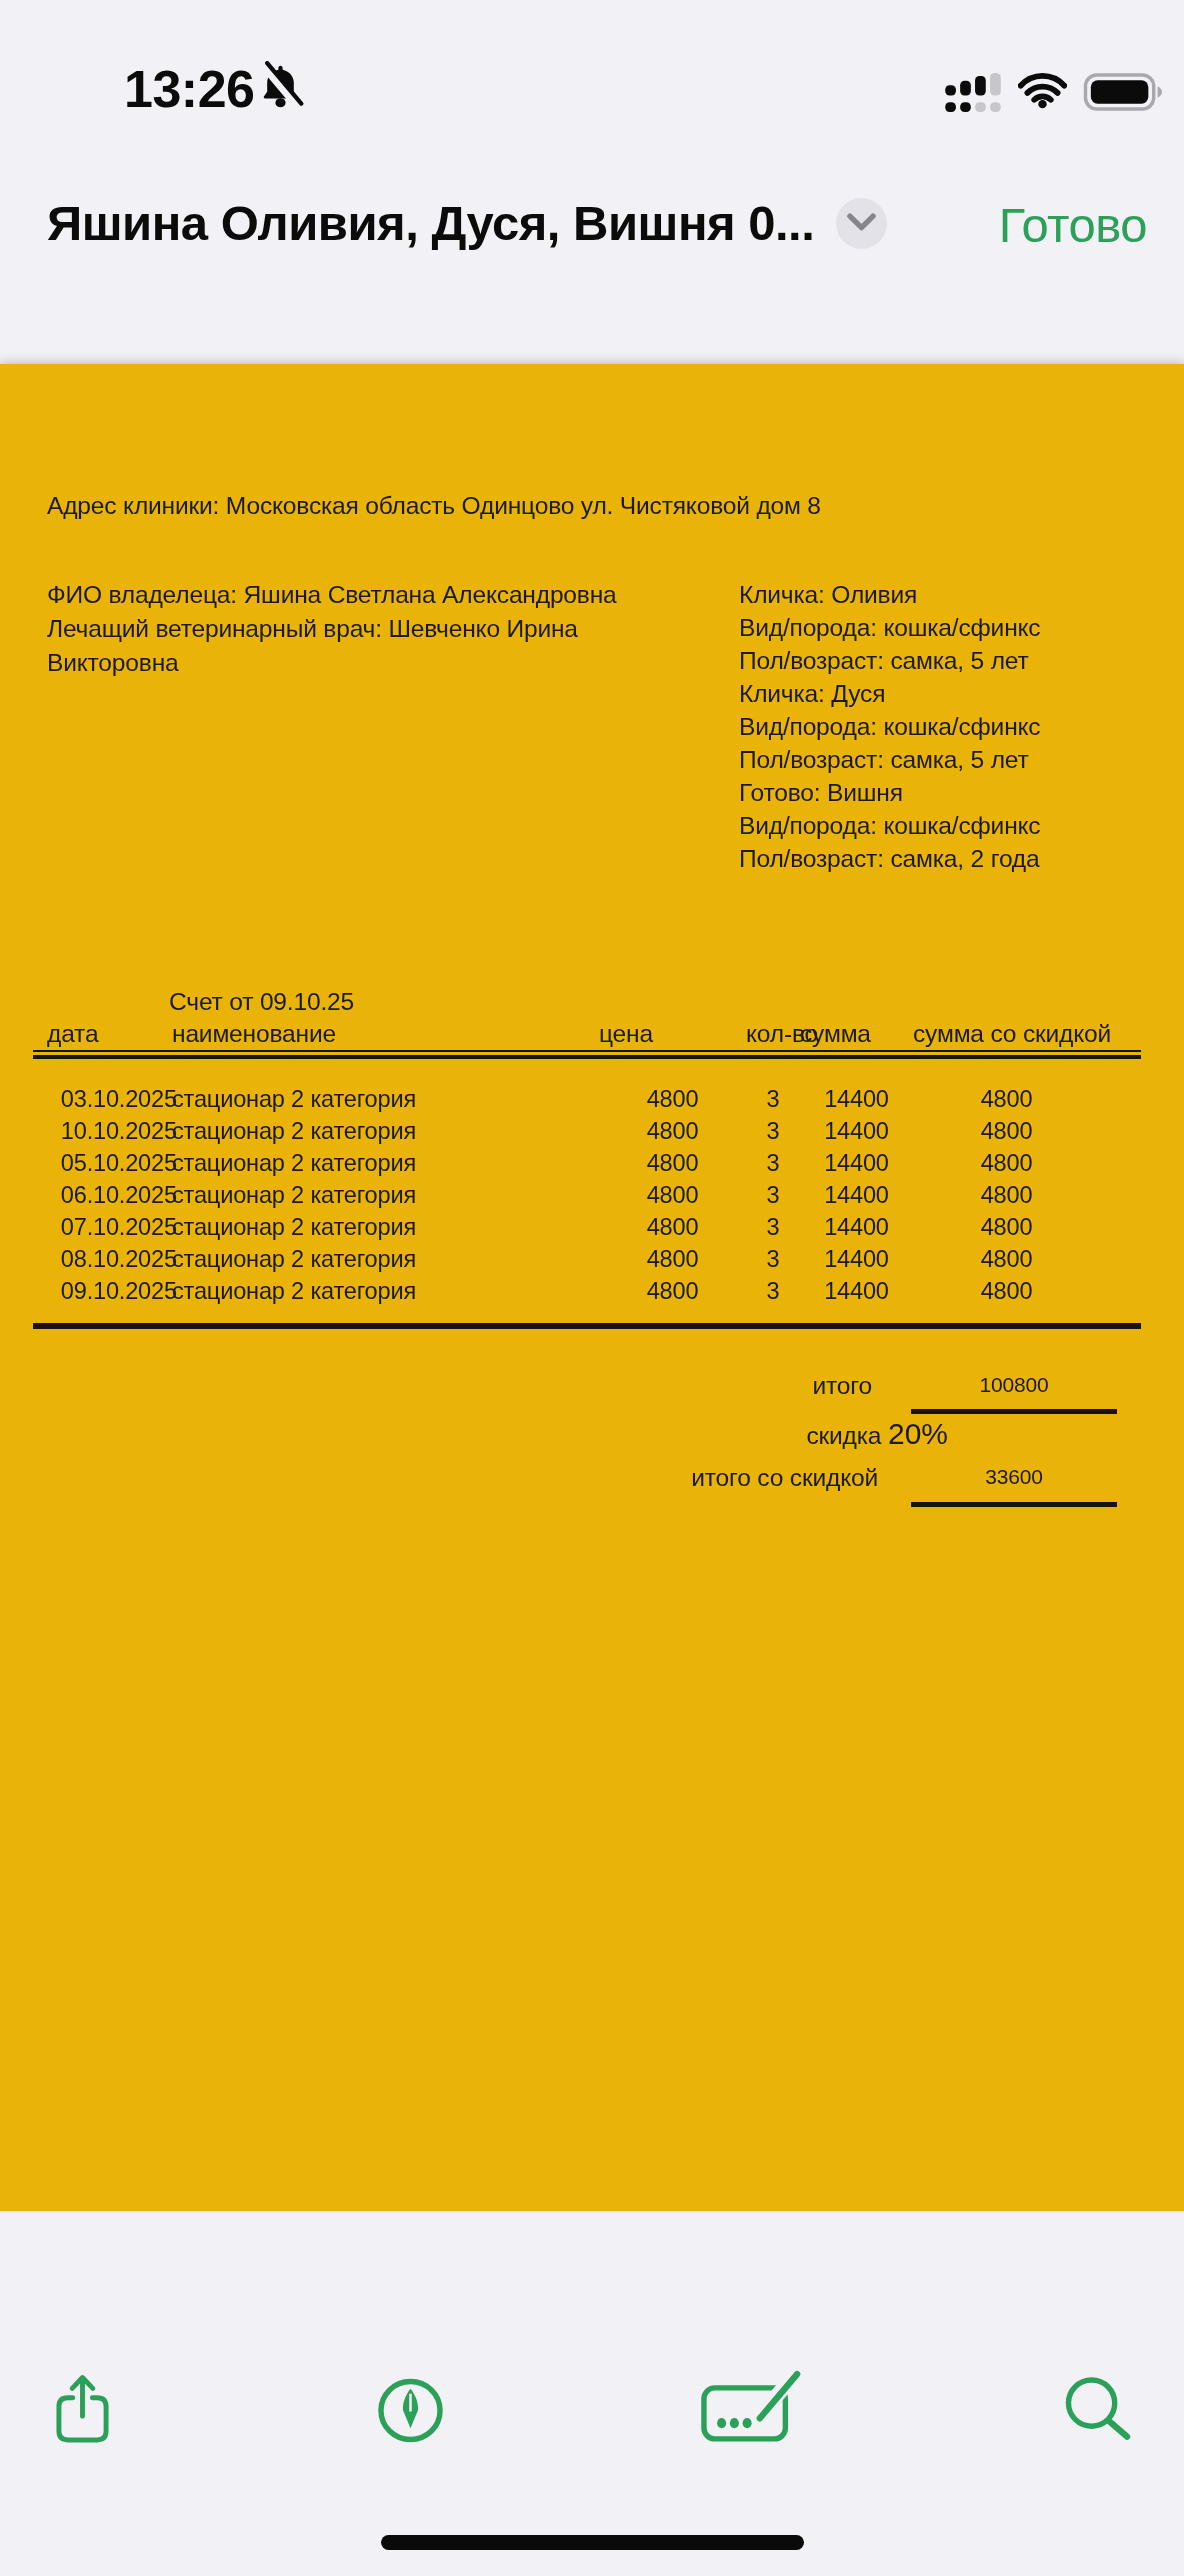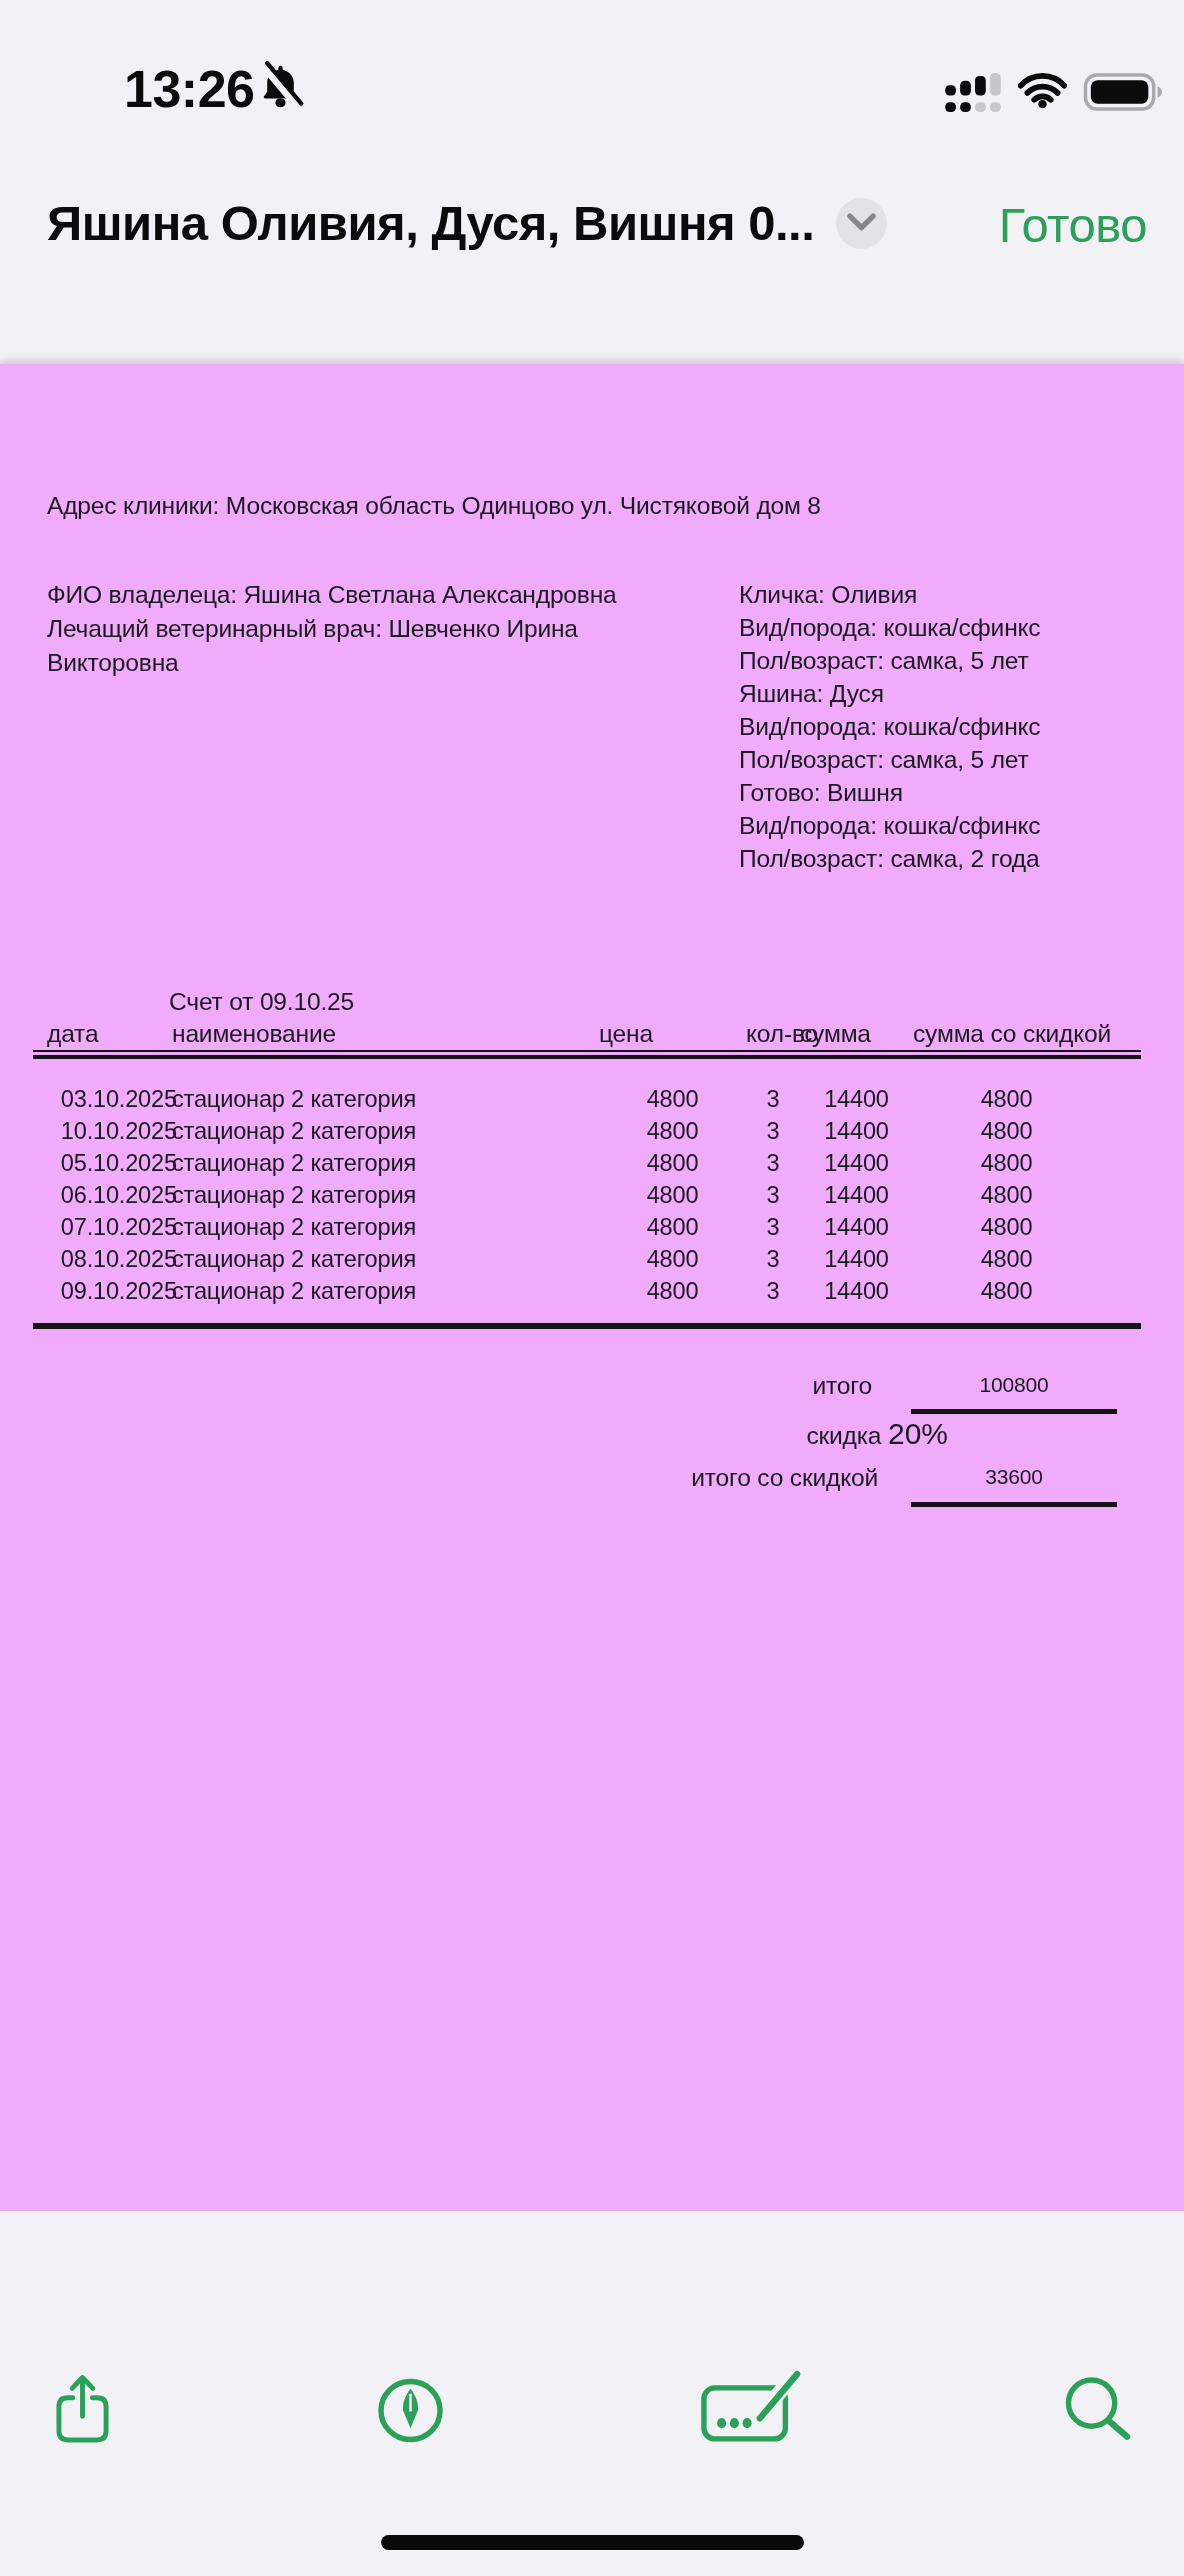--- a/index.html
+++ b/index.html
@@ -14,21 +14,21 @@
   .sb-bell{position:absolute;left:257px;top:61px;}
   .sb-right{position:absolute;right:21.6px;top:73px;display:flex;align-items:flex-start;gap:16.7px;}
   
   .navbar{position:absolute;left:0;top:138px;width:1185px;height:187px;}
   .nav-title-btn{position:absolute;left:47px;top:57px;display:flex;align-items:center;gap:21.6px;cursor:default;}
   .nav-title{font-size:49px;font-weight:700;letter-spacing:-0.5px;white-space:nowrap;max-width:796px;overflow:hidden;}
   .nav-chevron{width:51px;height:51px;border-radius:50%;background:#E2E2E8;display:flex;align-items:center;justify-content:center;flex:0 0 auto;}
   .nav-done{position:absolute;right:38px;top:59px;font-size:49px;font-weight:500;color:#2BA058;letter-spacing:-0.5px;}
   
   .page{
-    position:absolute;left:0;top:364px;width:1185px;height:1847px;background:#f0abfc;
+    position:absolute;left:0;top:364px;width:1185px;height:1847px;background:#eab308;
     box-shadow:0 0 11.8px rgba(0,0,0,0.28);
     color:#1b1b1d;letter-spacing:-0.2px;
   }
   .page .abs{position:absolute;}
   .addr{left:47px;top:128px;font-size:24.6px;}
   .owner-block{left:47px;top:214px;width:629px;font-size:24.6px;line-height:34px;}
   .pets-block{left:739px;top:214px;width:432px;font-size:24.6px;line-height:33px;}
   .invoice-title{left:169px;top:624px;font-size:24.6px;}
   .tbl-grid{display:grid;grid-template-columns:125px 427px 147px 54px 113px 187px;}
   .tbl-head{left:47px;top:656px;width:1053px;font-size:24.6px;}
@@ -119,21 +119,21 @@
 
     <div class="abs owner-block">
       <div>ФИО владелеца: Яшина Светлана Александровна</div>
       <div>Лечащий ветеринарный врач: Шевченко Ирина Викторовна</div>
     </div>
 
     <div class="abs pets-block">
       <div>Кличка: Оливия</div>
       <div>Вид/порода: кошка/сфинкс</div>
       <div>Пол/возраст: самка, 5 лет</div>
-      <div>Яшина: Дуся</div>
+      <div>Кличка: Дуся</div>
       <div>Вид/порода: кошка/сфинкс</div>
       <div>Пол/возраст: самка, 5 лет</div>
       <div>Готово: Вишня</div>
       <div>Вид/порода: кошка/сфинкс</div>
       <div>Пол/возраст: самка, 2 года</div>
     </div>
 
     <div class="abs invoice-title">Счет от 09.10.25</div>
 
     <div class="abs tbl-grid tbl-head">

